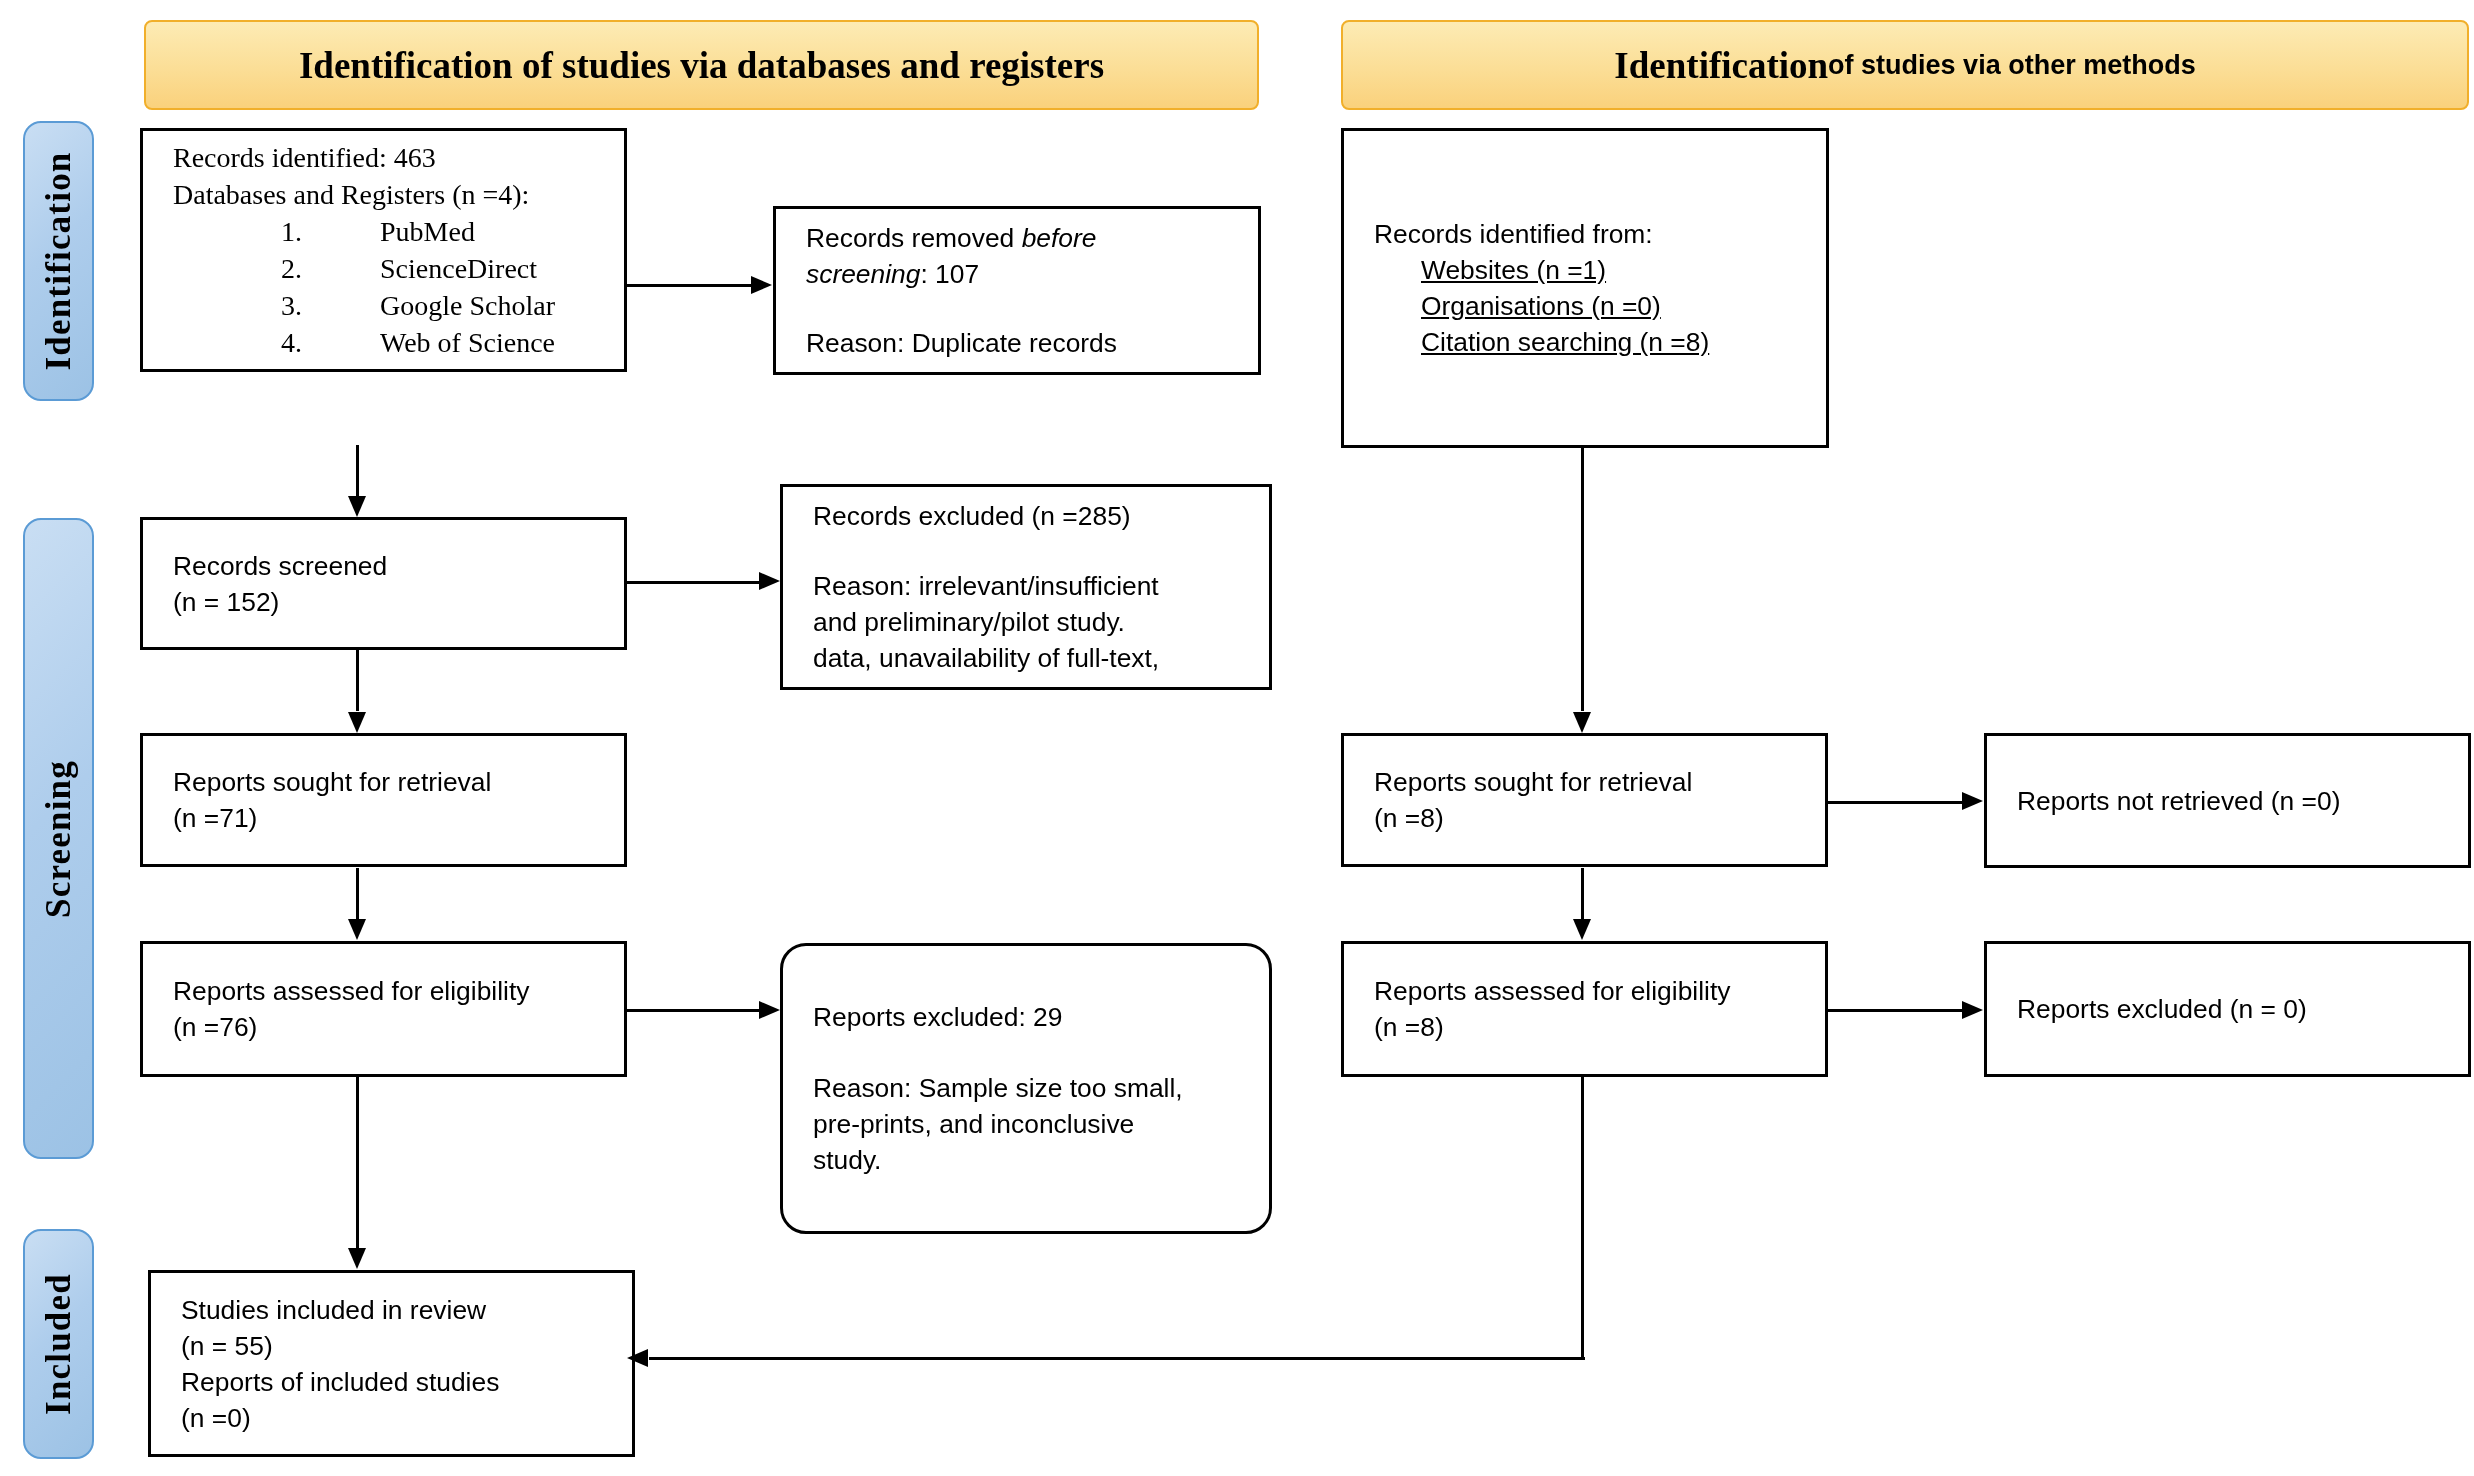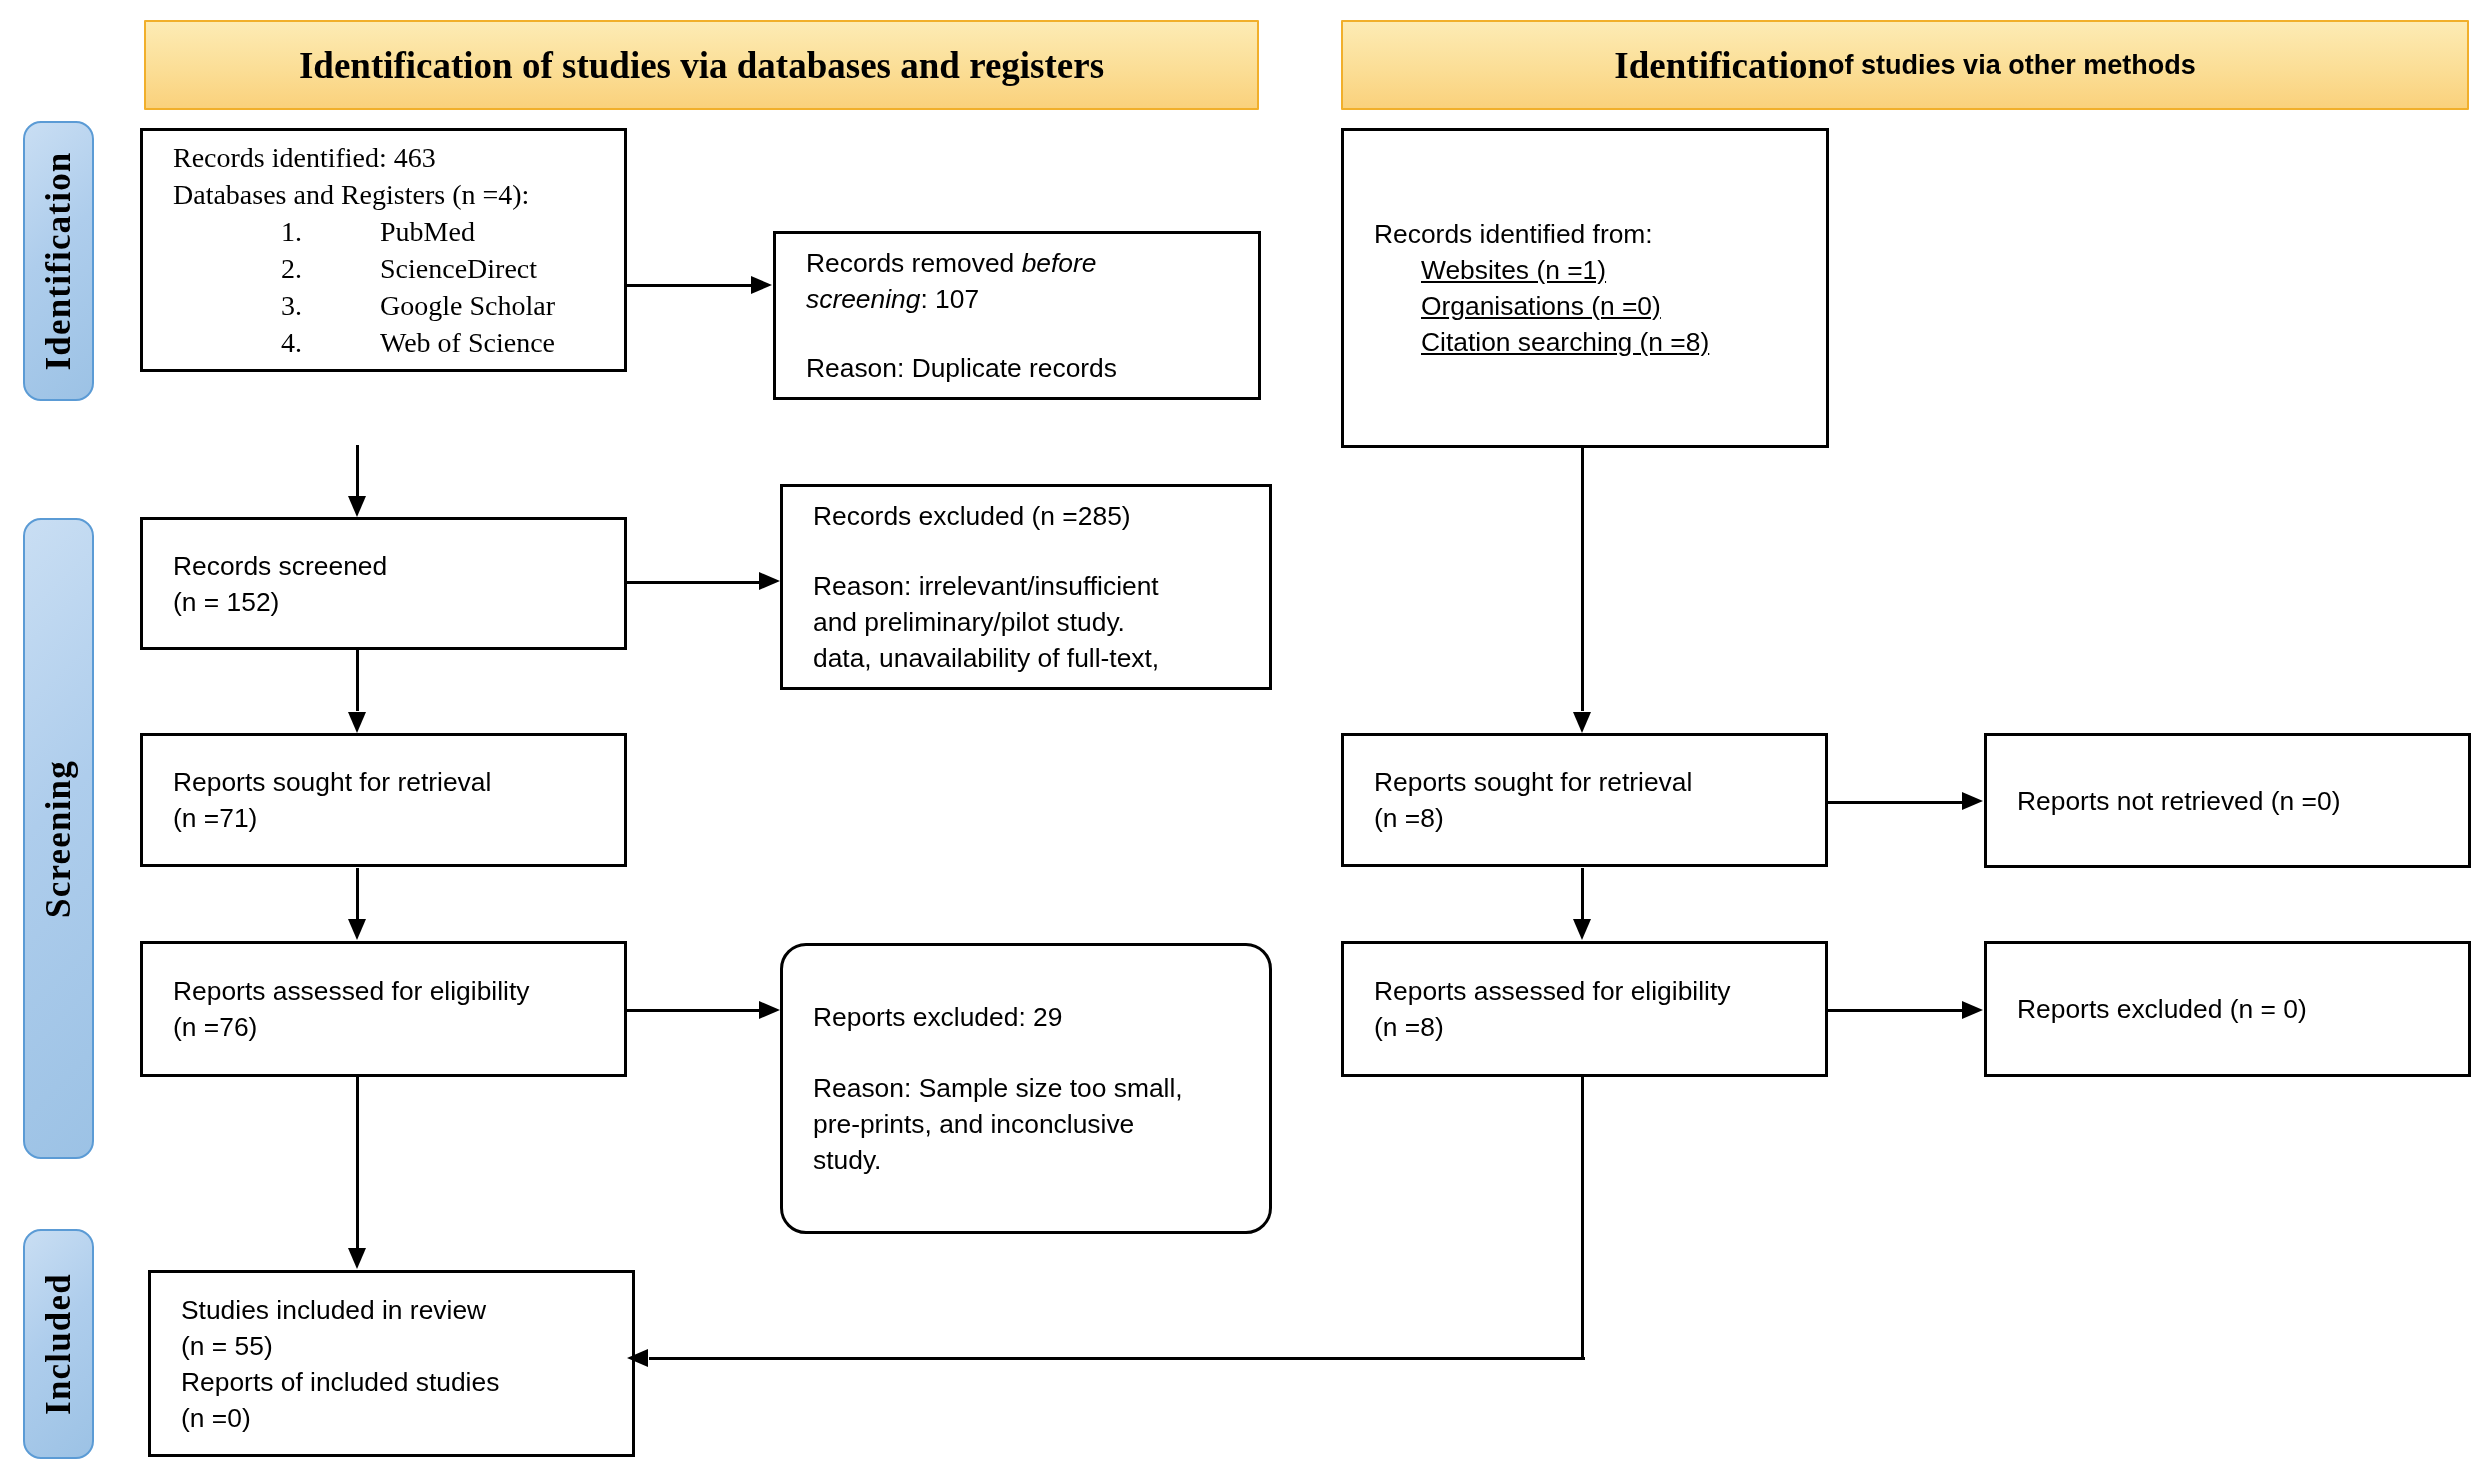--- a/index.html
+++ b/index.html
@@ -34,21 +34,21 @@
   }
 
   
   .banner {
     position: absolute;
     display: flex;
     align-items: center;
     justify-content: center;
     background: linear-gradient(180deg, #FDEBB4 0%, #FBDE96 55%, #FAD17C 100%);
     border: 2.4px solid #F1AF2B;
-    border-radius: 1px;
+    border-radius: 8px;
     box-sizing: border-box;
     text-align: center;
     white-space: nowrap;
   }
   .banner .serif { font-family: "Liberation Serif", serif; font-weight: bold; font-size: 37px; }
   .banner .sans  { font-family: "Liberation Sans",  sans-serif; font-weight: bold; font-size: 27px; }
 
   
   .box {
     position: absolute;
@@ -132,21 +132,21 @@
     <div class="list-row">
       <span class="list-num">3.</span>
       <span>Google Scholar</span>
     </div>
     <div class="list-row">
       <span class="list-num">4.</span>
       <span>Web of Science</span>
     </div>
   </div>
 
-  <div class="box" style="left:773px; top:206px; width:488px; height:169px;margin-top:25px;">
+  <div class="box" style="left:773px; top:206px; width:488px; height:169px;">
     <div class="line"><span>Records removed </span><span class="it">before</span></div>
     <div class="line"><span class="it">screening</span><span>: 107</span></div>
     <div class="gap"></div>
     <div class="line">Reason: Duplicate records</div>
   </div>
 
   <div class="box" style="left:140px; top:517px; width:487px; height:133px;">
     <div class="line">Records screened</div>
     <div class="line">(n = 152)</div>
   </div>

